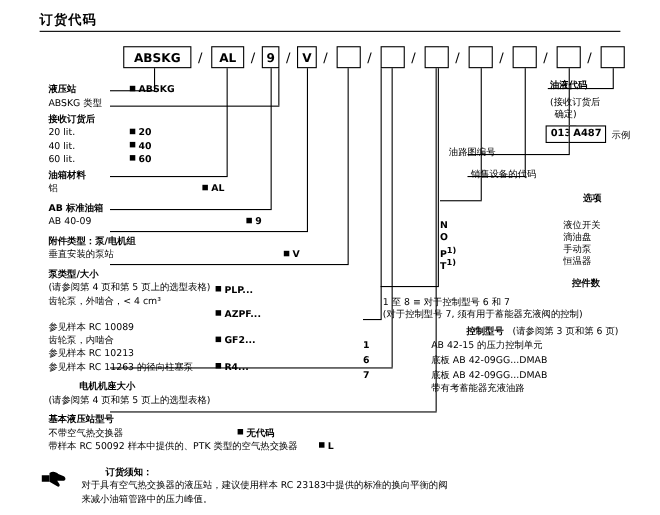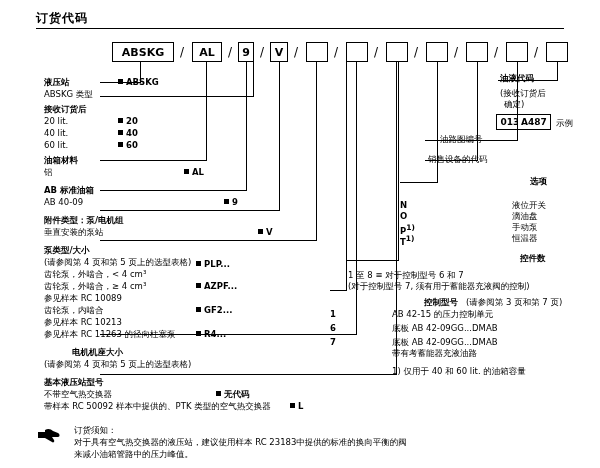--- a/index.html
+++ b/index.html
@@ -146,21 +146,20 @@
   <div class="lbl b" style="left:224px;top:197px;"><span class="sq"></span><span>9</span></div>
 
   <div class="lbl b" style="left:44px;top:215px;">附件类型：泵/电机组</div>
   <div class="lbl" style="left:44px;top:227px;">垂直安装的泵站</div>
   <div class="lbl b" style="left:258px;top:227px;"><span class="sq"></span><span>V</span></div>
 
   <div class="lbl b" style="left:44px;top:245px;">泵类型/大小</div>
   <div class="lbl" style="left:44px;top:257px;">(请参阅第 4 页和第 5 页上的选型表格)</div>
   <div class="lbl" style="left:44px;top:269px;">齿轮泵，外啮合，&lt; 4 cm³</div>
   <div class="lbl b" style="left:196px;top:259px;"><span class="sq"></span><span>PLP...</span></div>
-  <div class="lbl" style="left:44px;top:281px;">齿轮泵，外啮合，≥ 4 cm³</div>
   <div class="lbl b" style="left:196px;top:281px;"><span class="sq"></span><span>AZPF...</span></div>
   <div class="lbl" style="left:44px;top:293px;">参见样本 RC 10089</div>
   <div class="lbl" style="left:44px;top:305px;">齿轮泵，内啮合</div>
   <div class="lbl b" style="left:196px;top:305px;"><span class="sq"></span><span>GF2...</span></div>
   <div class="lbl" style="left:44px;top:317px;">参见样本 RC 10213</div>
   <div class="lbl" style="left:44px;top:329px;">参见样本 RC 11263 的径向柱塞泵</div>
   <div class="lbl b" style="left:196px;top:329px;"><span class="sq"></span><span>R4...</span></div>
 
   <div class="lbl b" style="left:44px;top:347px;margin-left:28px;">电机机座大小</div>
   <div class="lbl" style="left:44px;top:359px;">(请参阅第 4 页和第 5 页上的选型表格)</div>
@@ -172,53 +171,52 @@
   <div class="lbl b" style="left:290px;top:401px;"><span class="sq"></span><span>L</span></div>
 
   <div class="lbl b" style="left:500px;top:73px;">油液代码</div>
   <div class="lbl" style="left:500px;top:88px;">(接收订货后</div>
   <div class="lbl" style="left:504px;top:99px;">确定)</div>
 
   <div class="minibox" style="left:496px;top:114px;width:28px;">013</div>
   <div class="minibox" style="left:517px;top:114px;width:34px;">A487</div>
   <div class="lbl" style="left:556px;top:118px;">示例</div>
 
-  <div class="lbl" style="left:440px;top:134px;">油路图编号</div>
+  <div class="lbl" style="left:408px;top:134px;">油路图编号</div>
   <div class="lbl" style="left:428px;top:154px;">销售设备的代码</div>
 
   <div class="lbl b" style="left:530px;top:176px;">选项</div>
   <div class="lbl b" style="left:400px;top:200px;">N</div>
   <div class="lbl" style="left:512px;top:200px;">液位开关</div>
   <div class="lbl b" style="left:400px;top:211px;">O</div>
   <div class="lbl" style="left:512px;top:211px;">滴油盘</div>
   <div class="lbl b" style="left:400px;top:222px;"><span>P</span><sup class="small">1)</sup></div>
   <div class="lbl" style="left:512px;top:222px;">手动泵</div>
   <div class="lbl b" style="left:400px;top:233px;"><span>T</span><sup class="small">1)</sup></div>
   <div class="lbl" style="left:512px;top:233px;">恒温器</div>
 
   <div class="lbl b" style="left:520px;top:253px;">控件数</div>
   <div class="lbl" style="left:348px;top:270px;">1 至 8 ≡    对于控制型号 6 和 7</div>
   <div class="lbl" style="left:348px;top:281px;">(对于控制型号 7, 须有用于蓄能器充液阀的控制)</div>
 
   <div class="lbl b" style="left:424px;top:297px;">控制型号</div>
-  <div class="lbl" style="left:466px;top:297px;">(请参阅第 3 页和第 7 页)</div>
+  <div class="lbl" style="left:466px;top:297px;">(请参阅第 3 页和第 6 页)</div>
 
   <div class="lbl b" style="left:330px;top:309px;">1</div>
   <div class="lbl" style="left:392px;top:309px;">AB 42-15 的压力控制单元</div>
   <div class="lbl b" style="left:330px;top:323px;">6</div>
   <div class="lbl" style="left:392px;top:323px;">底板 AB 42-09GG...DMAB</div>
   <div class="lbl b" style="left:330px;top:337px;">7</div>
   <div class="lbl" style="left:392px;top:337px;">底板 AB 42-09GG...DMAB</div>
   <div class="lbl" style="left:392px;top:348px;">带有考蓄能器充液油路</div>
 
-  <div class="lbl" style="left:392px;top:366px;">1) 仅用于 40 和 60 lit. 的油箱容量</div>
 
   <svg class="handicon" viewBox="0 0 26 22">
     <path d="M2 8 h7 v6 h-7 z" fill="#000"></path>
     <path d="M9 6 c3 -2 6 -1 8 1 l5 2 c2 1 2 4 0 4 l-6 0 l2 3 c1 2 -1 3 -2 2 l-7 -4 z" fill="#000"></path>
   </svg>
   <div class="notetext">
-    <span style="font-weight:normal;">订货须知：</span><br>
+    <span style="font-weight:bold;margin-left:22px;">订货须知：</span><br>
     <span>对于具有空气热交换器的液压站，建议使用样本 RC 23183中提供的标准的换向平衡的阀</span><br>
     <span>来减小油箱管路中的压力峰值。</span>
   </div>
 
 </div>
 
 </body></html>

